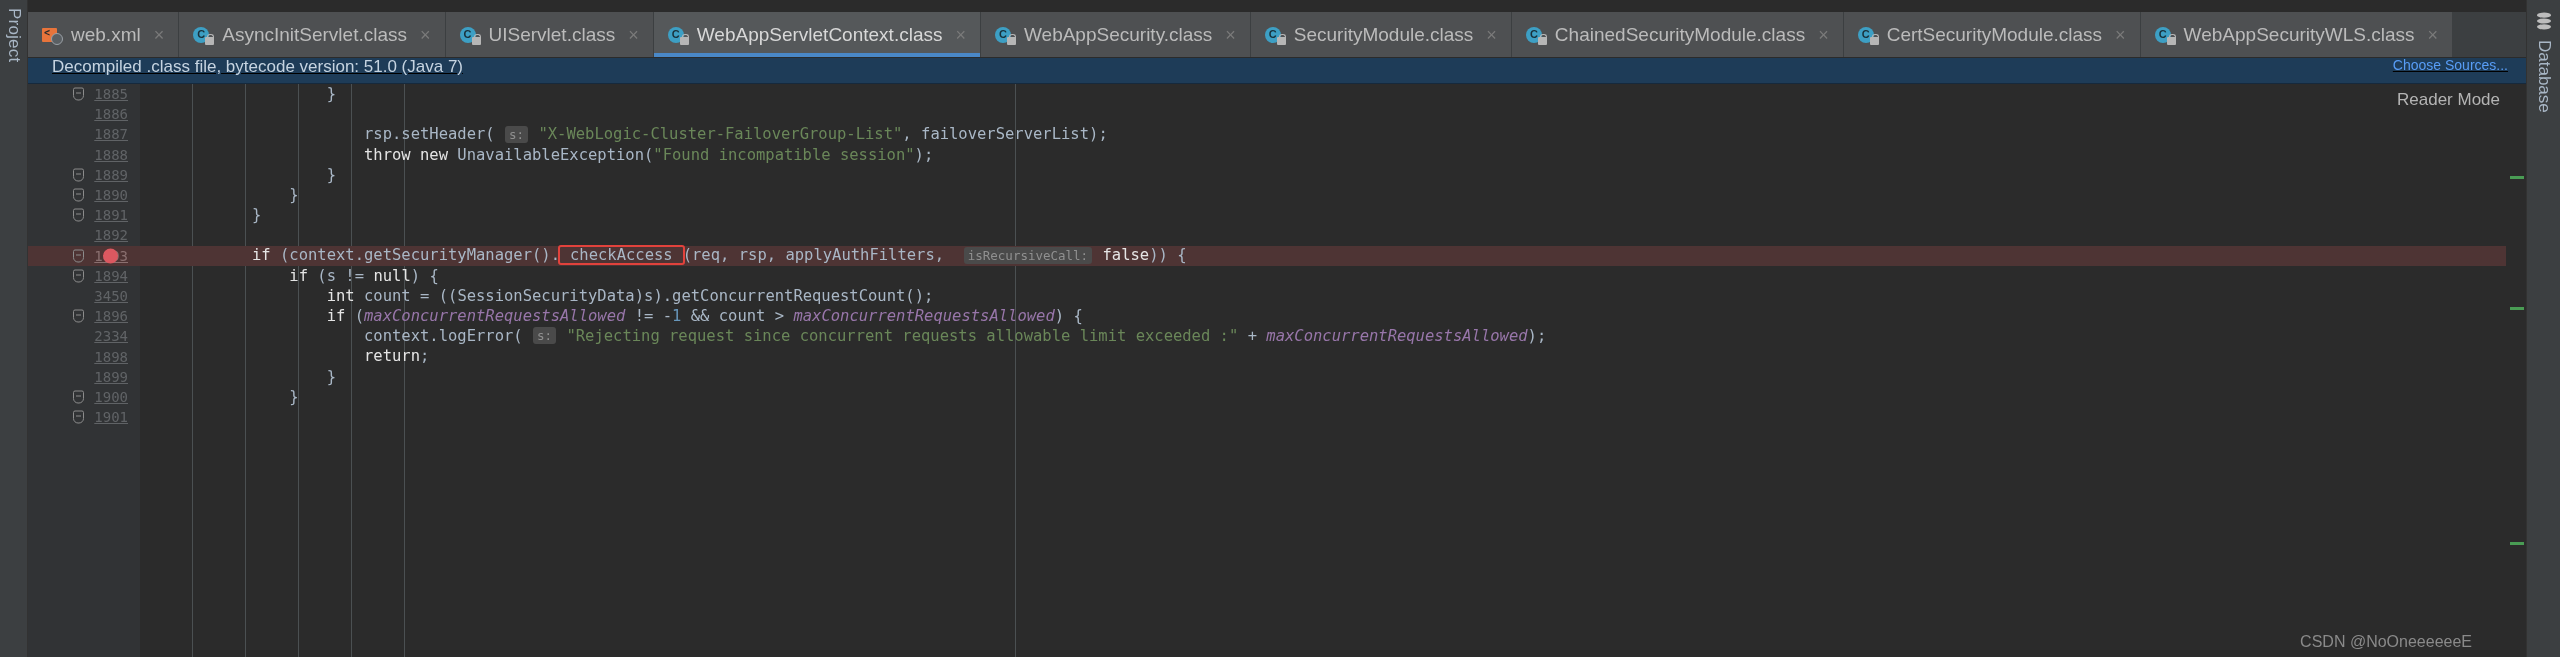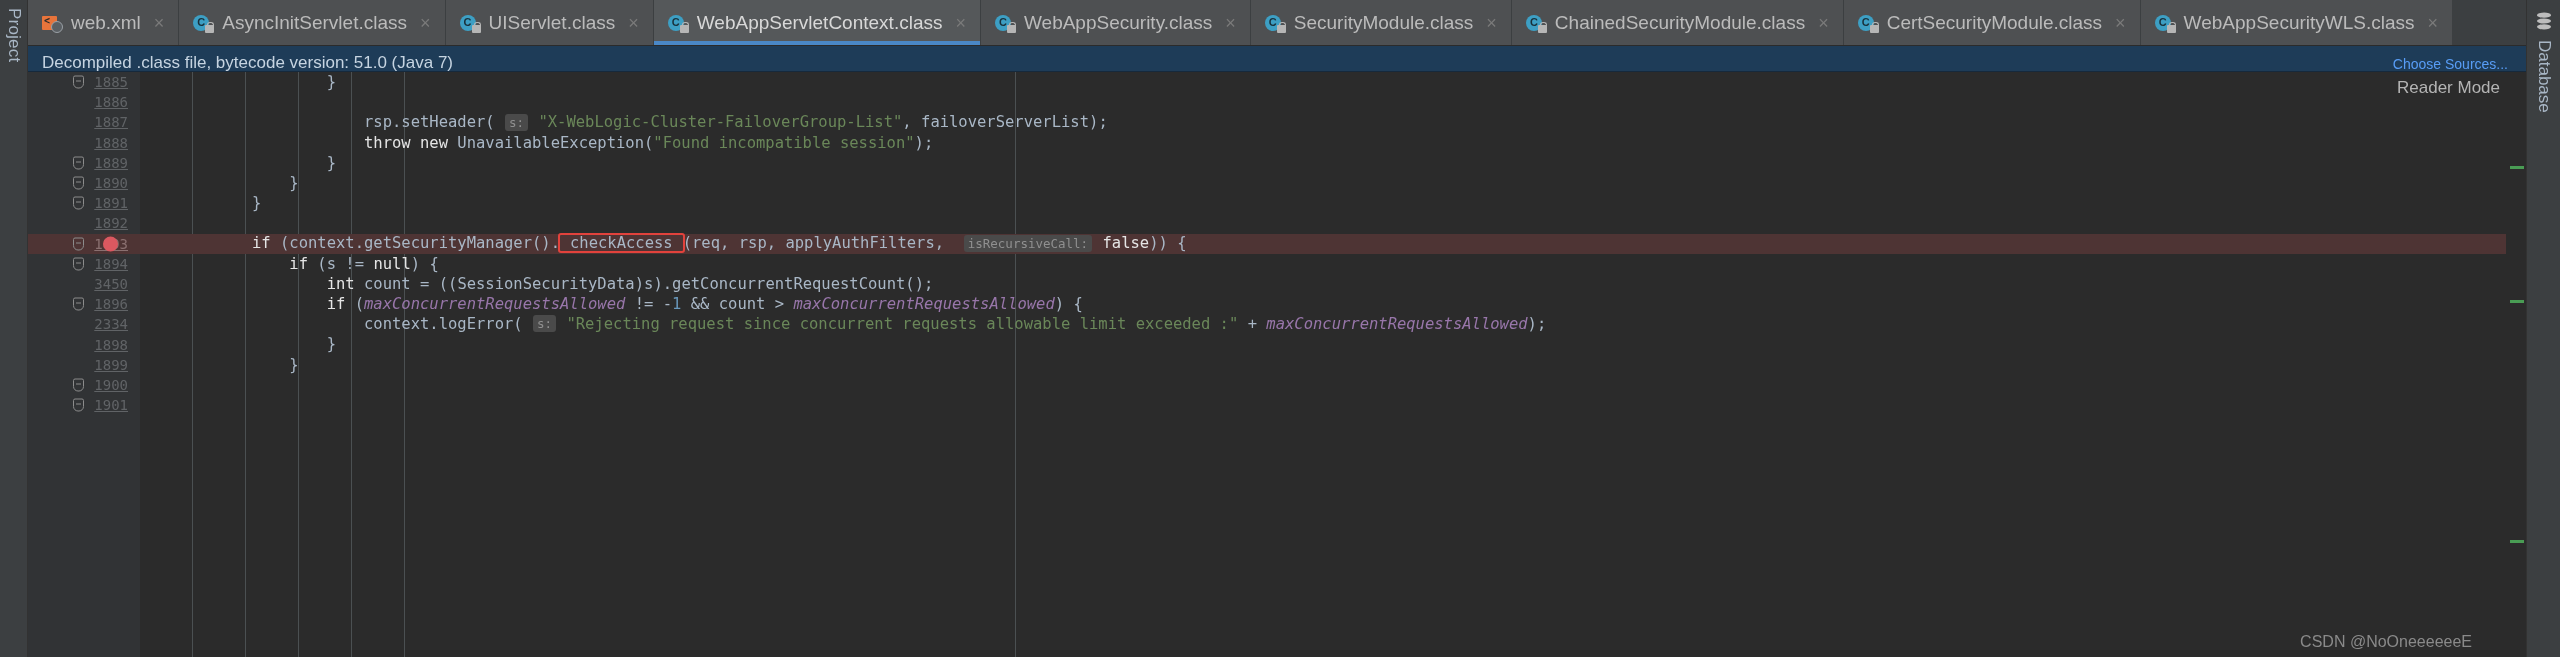--- a/index.html
+++ b/index.html
@@ -51,20 +51,21 @@
 
   
   .tabbar {
     height: 46px;
     background: #3c3f41;
     display: flex;
     align-items: stretch;
     border-bottom: 1px solid #2b2b2b;
     overflow: hidden;
     flex: 0 0 46px;
+    margin-top: 12px;
   }
   .tab {
     display: flex;
     align-items: center;
     padding: 0 14px 0 14px;
     gap: 9px;
     background: #4e5052;
     border-right: 1px solid #3c3f41;
     position: relative;
     cursor: default;
@@ -135,24 +136,25 @@
     width: 5px; height: 5px;
     border: 1.5px solid #b6b6b6; border-bottom: none;
     border-radius: 3px 3px 0 0;
   }
 
   
   .notif {
     height: 26px;
     background: #1e3c58;
     display: flex;
-    align-items: flex-end;
-    padding: 0 18px 0 14px;
+    align-items: flex-start;
+    padding: 0 18px 0 24px;
     flex: 0 0 26px;
     border-bottom: 1px solid #16293c;
+    text-decoration: underline;
   }
   .notif-text {
     font-family: "Liberation Sans", sans-serif;
     font-size: 17px;
     color: #c6d4e1;
     line-height: 1;
   }
   .notif-spacer { flex: 1 1 auto; }
   .notif-link {
     font-family: "Liberation Sans", sans-serif;
@@ -536,20 +538,21 @@
             <div class="c-row"><span class="txt">                        <span class="kw">throw</span> <span class="kw">new</span> <span class="plain">UnavailableException</span><span class="plain">(</span><span class="str">"Found incompatible session"</span><span class="plain">)</span><span class="plain">;</span></span></div>
             <div class="c-row"><span class="txt">                    <span class="plain">}</span></span></div>
             <div class="c-row"><span class="txt">                <span class="plain">}</span></span></div>
             <div class="c-row"><span class="txt">            <span class="plain">}</span></span></div>
             <div class="c-row"><span class="txt"></span></div>
             <div class="c-row hl"><span class="txt">            <span class="kw">if</span> <span class="plain">(</span><span class="plain">context</span><span class="plain">.</span><span class="plain">getSecurityManager</span><span class="plain">(</span><span class="plain">)</span><span class="plain">.</span><span class="redbox plain">checkAccess</span><span class="plain">(</span><span class="plain">req</span><span class="plain">,</span> <span class="plain">rsp</span><span class="plain">,</span> <span class="plain">applyAuthFilters</span><span class="plain">,</span>  <span class="hint">isRecursiveCall:</span> <span class="kw">false</span><span class="plain">)</span><span class="plain">)</span> <span class="plain">{</span></span></div>
             <div class="c-row"><span class="txt">                <span class="kw">if</span> <span class="plain">(</span><span class="plain">s</span> <span class="plain">!</span><span class="plain">=</span> <span class="kw">null</span><span class="plain">)</span> <span class="plain">{</span></span></div>
             <div class="c-row"><span class="txt">                    <span class="kw">int</span> <span class="plain">count</span> <span class="plain">=</span> <span class="plain">(</span><span class="plain">(</span><span class="plain">SessionSecurityData</span><span class="plain">)</span><span class="plain">s</span><span class="plain">)</span><span class="plain">.</span><span class="plain">getConcurrentRequestCount</span><span class="plain">(</span><span class="plain">)</span><span class="plain">;</span></span></div>
             <div class="c-row"><span class="txt">                    <span class="kw">if</span> <span class="plain">(</span><span class="fld">maxConcurrentRequestsAllowed</span> <span class="plain">!</span><span class="plain">=</span> <span class="plain">-</span><span class="num">1</span> <span class="plain">&amp;</span><span class="plain">&amp;</span> <span class="plain">count</span> <span class="plain">&gt;</span> <span class="fld">maxConcurrentRequestsAllowed</span><span class="plain">)</span> <span class="plain">{</span></span></div>
             <div class="c-row"><span class="txt">                        <span class="plain">context</span><span class="plain">.</span><span class="plain">logError</span><span class="plain">(</span> <span class="hint">s:</span> <span class="str">"Rejecting request since concurrent requests allowable limit exceeded :"</span> <span class="plain">+</span> <span class="fld">maxConcurrentRequestsAllowed</span><span class="plain">)</span><span class="plain">;</span></span></div>
+            <div class="c-row"><span class="txt">                        <span class="kw">return</span><span class="plain">;</span></span></div>
             <div class="c-row"><span class="txt">                    <span class="plain">}</span></span></div>
             <div class="c-row"><span class="txt">                <span class="plain">}</span></span></div>
           </div>
 
         <div class="reader-mode">Reader Mode</div>
         <div class="watermark">CSDN @NoOneeeeeeE</div>
 
         <div class="markers" id="markers">
             <div class="marker" style="top: 16%; background: rgb(73, 156, 84);"></div>
             <div class="marker" style="top: 39%; background: rgb(73, 156, 84);"></div>

